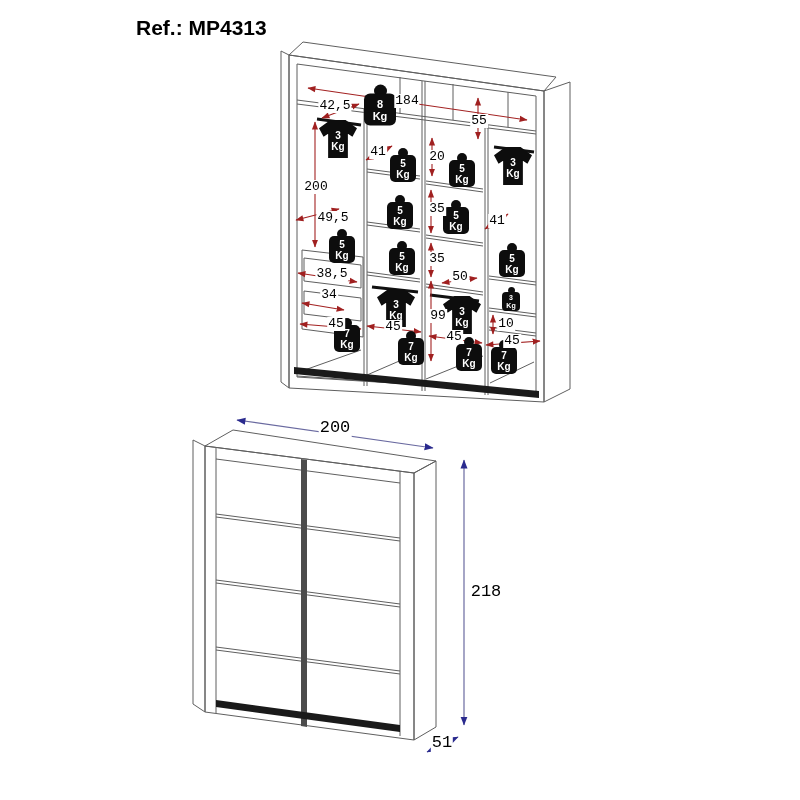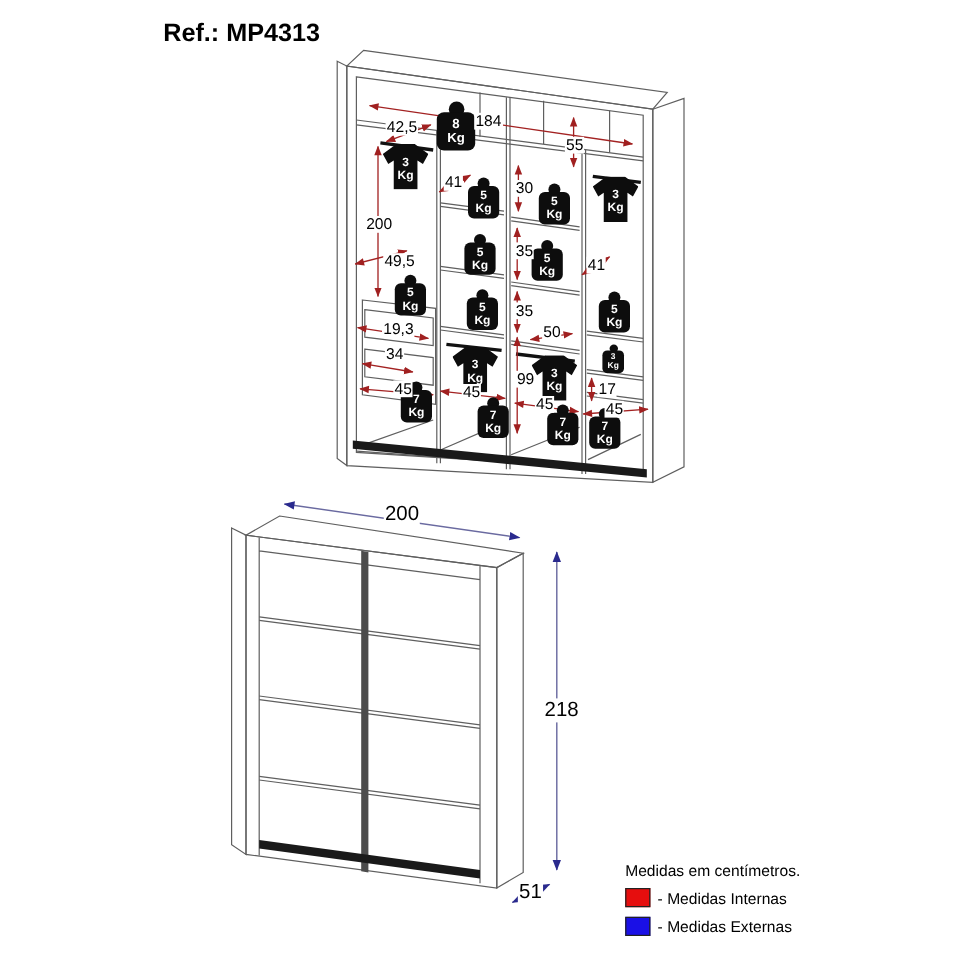--- a/index.html
+++ b/index.html
@@ -2,21 +2,21 @@
 <html><head>
 <meta charset="utf-8">
 <style>
   html,body{margin:0;padding:0;background:#fff;}
   .canvas{position:relative;width:680px;height:800px;background:#ffffff;overflow:hidden;
           font-family:"Liberation Sans", sans-serif;color:#000;}
   svg.linework{position:absolute;left:0;top:0;z-index:1;}
   .title{position:absolute;left:136px;top:16px;font-size:21px;font-weight:700;z-index:5;}
   
   .dim{position:absolute;transform:translate(-50%,-50%);font-size:13px;line-height:14px;
-       background:#fff;padding:0 1px;white-space:nowrap;z-index:4;}
+       background:#fff;padding:0 1px;white-space:nowrap;z-index:4;font-family:Liberation Mono, monospace;}
   .dim.ext{font-size:17px;line-height:20px;}
   
   .wt{position:absolute;transform:translate(-50%,-50%);display:flex;flex-direction:column;
       align-items:center;z-index:3;}
   .wt-head{background:#0d0d0d;border-radius:50%;}
   .wt-body{background:#0d0d0d;color:#fff;font-weight:700;text-align:center;
            display:flex;flex-direction:column;justify-content:center;}
   .wt.L .wt-head{width:13px;height:13px;margin-bottom:-4px;}
   .wt.L .wt-body{width:32px;height:32px;border-radius:6px;font-size:11px;line-height:12px;}
   .wt.M .wt-head{width:10px;height:10px;margin-bottom:-3px;}
@@ -142,38 +142,38 @@
       <line x1="427" y1="752" x2="458" y2="737" marker-start="url(#bs)" marker-end="url(#ba)"></line>
     </g>
   </svg>
 
   <div class="title">Ref.: MP4313</div>
 
   <div class="dim" style="left:335px;top:106px">42,5</div>
   <div class="dim" style="left:407px;top:101px">184</div>
   <div class="dim" style="left:479px;top:121px">55</div>
   <div class="dim" style="left:378px;top:152px">41</div>
-  <div class="dim" style="left:437px;top:157px">30</div>
+  <div class="dim" style="left:437px;top:157px">20</div>
   <div class="dim" style="left:316px;top:187px">200</div>
   <div class="dim" style="left:333px;top:218px">49,5</div>
   <div class="dim" style="left:437px;top:209px">35</div>
   <div class="dim" style="left:497px;top:221px">41</div>
   <div class="dim" style="left:437px;top:259px">35</div>
-  <div class="dim" style="left:332px;top:274px">19,3</div>
+  <div class="dim" style="left:332px;top:274px">38,5</div>
   <div class="dim" style="left:460px;top:277px">50</div>
   <div class="dim" style="left:329px;top:295px">34</div>
   <div class="dim" style="left:336px;top:324px">45</div>
   <div class="dim" style="left:393px;top:327px">45</div>
   <div class="dim" style="left:438px;top:316px">99</div>
   <div class="dim" style="left:454px;top:337px">45</div>
-  <div class="dim" style="left:506px;top:324px">17</div>
+  <div class="dim" style="left:506px;top:324px">10</div>
   <div class="dim" style="left:512px;top:341px">45</div>
 
   <div class="dim ext" style="left:335px;top:428px">200</div>
-  <div class="dim ext" style="left:468px;top:592px">218</div>
+  <div class="dim ext" style="left:486px;top:592px">218</div>
   <div class="dim ext" style="left:442px;top:743px">51</div>
 
   <div class="wt L" style="left:380px;top:105px">
     <span class="wt-head"></span>
     <span class="wt-body">
         <span>8</span>
         <span>Kg</span>
       </span>
   </div>
   <div class="wt M" style="left:403px;top:165px">
@@ -271,25 +271,14 @@
   </div>
   <div class="shirt" style="left:396px;top:308px">
     <span>3</span>
       <span>Kg</span>
   </div>
   <div class="shirt" style="left:462px;top:315px">
     <span>3</span>
       <span>Kg</span>
   </div>
 
-  <div class="legend">
-    <div class="legend-note">Medidas em centímetros.</div>
-    <div class="legend-row">
-      <span class="swatch sw-red"></span>
-      <span>- Medidas Internas</span>
-    </div>
-    <div class="legend-row">
-      <span class="swatch sw-blue"></span>
-      <span>- Medidas Externas</span>
-    </div>
-  </div>
 
 </div>
 
 </body></html>

